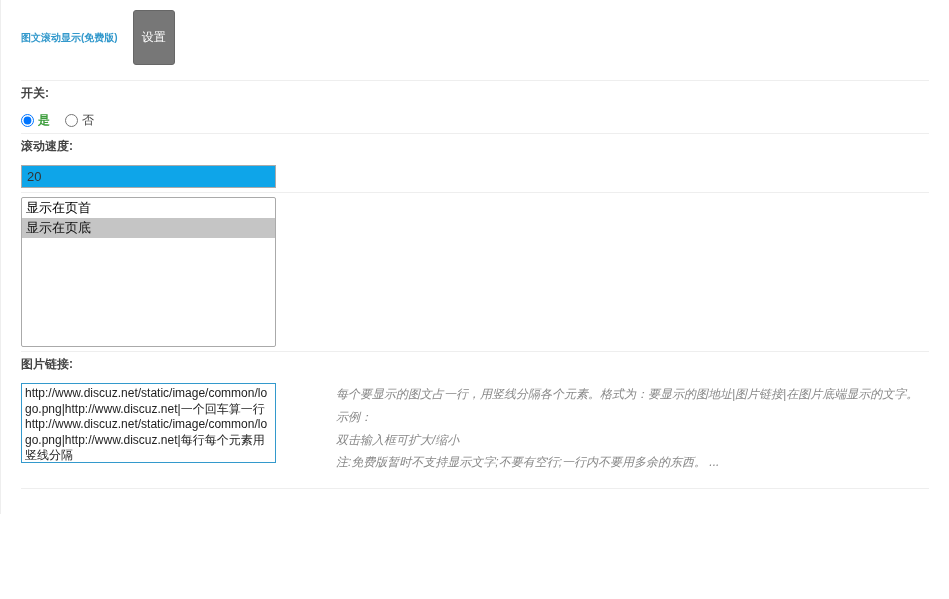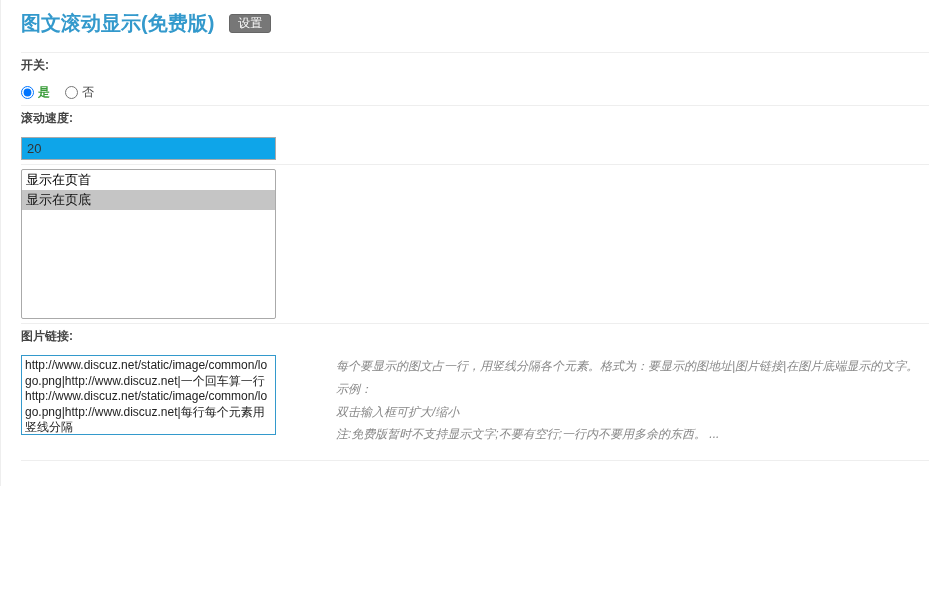--- a/index.html
+++ b/index.html
@@ -12,29 +12,29 @@
       border-left: 1px solid #eee;
     }
     .header {
       display: flex;
       align-items: center;
       gap: 15px;
       margin-bottom: 15px;
     }
     .title {
       color: #3399cc;
-      font-size: 20px;
+      font-size: 10px;
       font-weight: bold;
     }
     .settings-btn {
       background: #777;
       color: #fff;
       border: 1px solid #666;
       border-radius: 3px;
-      padding: 0 8px;
+      padding: 18px 8px;
       font-size: 12px;
       cursor: pointer;
     }
     .section {
       border-top: 1px solid #eee;
       padding: 4px 0;
     }
     .section:first-of-type {
       border-top: none;
     }

